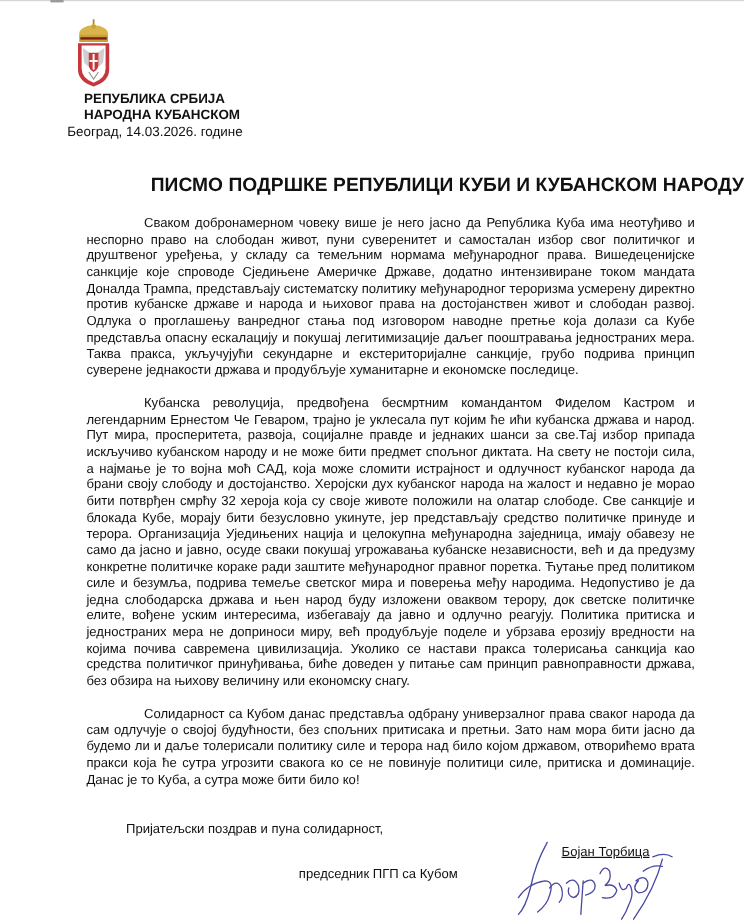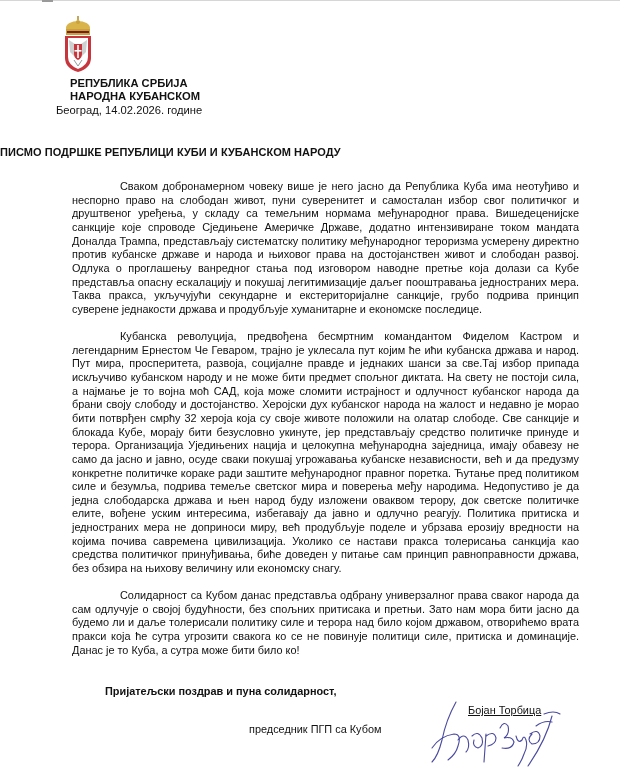--- a/index.html
+++ b/index.html
@@ -6,29 +6,29 @@
     body {
       width: 620px; height: 768px; overflow: hidden; position: relative;
       font-family: "Liberation Sans", sans-serif; color: #111111;
     }
     .topline { position: absolute; left: 0; top: 0; width: 620px; height: 1px; background: #d6d6d6; }
     .topmark { position: absolute; left: 42px; top: 0; width: 11px; height: 2px; background: #9a9a9a; }
     .crest { position: absolute; left: 62px; top: 14px; width: 32px; height: 60px; }
     .header { position: absolute; left: 56px; top: 77px; font-size: 11.2px; line-height: 13.4px; }
     .header .bold { font-weight: bold; padding-left: 14px; }
     .title {
-      position: absolute; left: 0; width: 620px; top: 146px; text-align: left;
-      font-size: 11px; font-weight: bold; letter-spacing: 0.05px;
+      position: absolute; left: 0; width: 620px; top: 146px; text-align: right;
+      font-size: 16px; font-weight: bold; letter-spacing: 0.05px;
     }
     .body {
       position: absolute; left: 56px; top: 180px; width: 507px;
       font-size: 10.9px; line-height: 13.65px; text-align: justify; margin-left: 16px;
     }
     .body p { margin: 0 0 13.4px 0; text-indent: 48px; }
-    .closing { position: absolute; left: 105px; top: 685px; font-size: 10.9px; font-weight: bold; }
+    .closing { position: absolute; left: 105px; top: 685px; font-size: 10.9px; }
     .signer { position: absolute; left: 468px; top: 704px; font-size: 10.9px; text-decoration: underline; }
     .role { position: absolute; left: 249px; top: 723px; font-size: 10.9px; }
     .signature { position: absolute; left: 428px; top: 700px; width: 145px; height: 68px; }
   </style>
 </head>
 <body>
 
 <div class="topline"></div>
 <div class="topmark"></div>
 
@@ -50,21 +50,21 @@
     <path d="M12 30 H20 V40 Q20 44 16 46 Q12 44 12 40 Z" fill="#c6363c"></path>
     <rect x="15.2" y="31" width="1.6" height="13" fill="#ffffff"></rect>
     <rect x="12.5" y="36" width="7" height="1.6" fill="#ffffff"></rect>
     <path d="M12 46 L16 52 L20 46" fill="none" stroke="#999" stroke-width="1"></path>
   </svg>
 </div>
 
 <div class="header">
   <div class="bold">РЕПУБЛИКА СРБИЈА</div>
   <div class="bold">НАРОДНА КУБАНСКОМ</div>
-  <div>Београд, 14.02.2026. године</div>
+  <div>Београд, 14.03.2026. године</div>
 </div>
 
 <div class="title">ПИСМО ПОДРШКЕ РЕПУБЛИЦИ КУБИ И КУБАНСКОМ НАРОДУ</div>
 
 <div class="body">
   <p>Сваком добронамерном човеку више је него јасно да Република Куба има неотуђиво и неспорно право на слободан живот, пуни суверенитет и самосталан избор свог политичког и друштвеног уређења, у складу са темељним нормама међународног права. Вишедеценијске санкције које спроводе Сједињене Америчке Државе, додатно интензивиране током мандата Доналда Трампа, представљају систематску политику међународног тероризма усмерену директно против кубанске државе и народа и њиховог права на достојанствен живот и слободан развој. Одлука о проглашењу ванредног стања под изговором наводне претње која долази са Кубе представља опасну ескалацију и покушај легитимизације даљег пооштравања једностраних мера. Таква пракса, укључујући секундарне и екстериторијалне санкције, грубо подрива принцип суверене једнакости држава и продубљује хуманитарне и економске последице.</p>
   <p>Кубанска револуција, предвођена бесмртним командантом Фиделом Кастром и легендарним Ернестом Че Геваром, трајно је уклесала пут којим ће ићи кубанска држава и народ. Пут мира, просперитета, развоја, социјалне правде и једнаких шанси за све.Тај избор припада искључиво кубанском народу и не може бити предмет спољног диктата. На свету не постоји сила, а најмање је то војна моћ САД, која може сломити истрајност и одлучност кубанског народа да брани своју слободу и достојанство. Херојски дух кубанског народа на жалост и недавно је морао бити потврђен смрћу 32 хероја која су своје животе положили на олатар слободе. Све санкције и блокада Кубе, морају бити безусловно укинуте, јер представљају средство политичке принуде и терора. Организација Уједињених нација и целокупна међународна заједница, имају обавезу не само да јасно и јавно, осуде сваки покушај угрожавања кубанске независности, већ и да предузму конкретне политичке кораке ради заштите међународног правног поретка. Ћутање пред политиком силе и безумља, подрива темеље светског мира и поверења међу народима. Недопустиво је да једна слободарска држава и њен народ буду изложени оваквом терору, док светске политичке елите, вођене уским интересима, избегавају да јавно и одлучно реагују. Политика притиска и једностраних мера не доприноси миру, већ продубљује поделе и убрзава ерозију вредности на којима почива савремена цивилизација. Уколико се настави пракса толерисања санкција као средства политичког принуђивања, биће доведен у питање сам принцип равноправности држава, без обзира на њихову величину или економску снагу.</p>
   <p>Солидарност са Кубом данас представља одбрану универзалног права сваког народа да сам одлучује о својој будућности, без спољних притисака и претњи. Зато нам мора бити јасно да будемо ли и даље толерисали политику силе и терора над било којом државом, отворићемо врата пракси која ће сутра угрозити свакога ко се не повинује политици силе, притиска и доминације. Данас је то Куба, а сутра може бити било ко!</p>
 </div>
 

